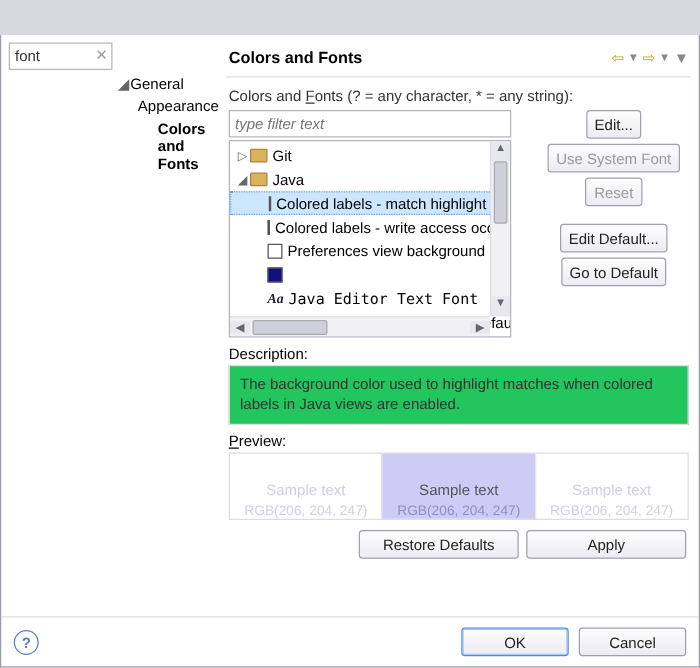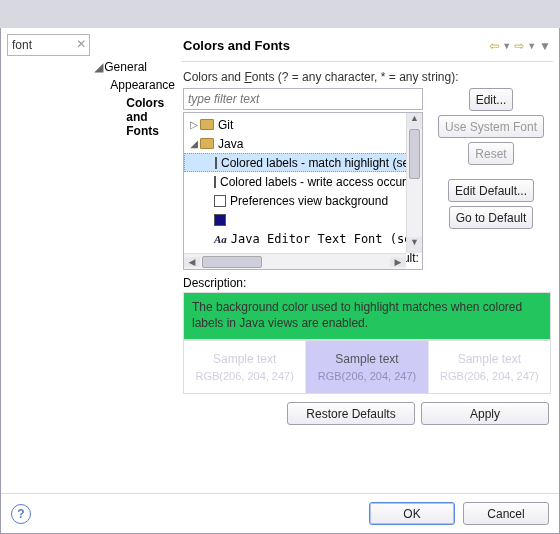--- a/index.html
+++ b/index.html
@@ -32,21 +32,21 @@
 .rightcol { flex:1; display:flex; flex-direction:column; min-width:0; }
 .panelhead { display:flex; align-items:center; border-bottom:1px solid #ddd; padding:4px 2px 8px 2px; }
 .panelhead h1 { font-size:13px; font-weight:bold; margin:0; }
 .panelhead .navicons { margin-left:auto; display:flex; gap:3px; align-items:center; color:#caa21a; font-size:13px;}
 .panelhead .navicons span { cursor:default; }
 
 .subarea { display:flex; flex-direction:column; padding:4px 2px 2px 2px; flex:1; min-height:0;}
 .hint { color:#333; margin:4px 0 4px 0; }
 .hint u { text-decoration:underline; }
 
-.listarea { display:flex; gap:8px; min-height:0;}
+.listarea { display:flex; gap:22px; min-height:0;}
 .listcol { flex:1; display:flex; flex-direction:column; min-width:0;}
 .filter { width:100%; height:22px; border:1px solid #b5b5c0; color:#888; font-style:italic; padding:2px 4px; margin-bottom:2px;}
 .treebox { border:1px solid #b5b5c0; height:158px; overflow:hidden; position:relative; }
 .treebox .inner { padding:2px 0; }
 .row { display:flex; align-items:center; height:19px; padding:0 4px; white-space:nowrap; overflow:hidden; }
 .row .tw { display:inline-block; width:12px; text-align:center; color:#666; font-size:10px;}
 .row.sel { background:#cde6ff; border:1px dotted #6aa3e8; height:19px; }
 .swatch { width:12px; height:12px; border:1px solid #555; margin-right:4px;}
 .pkg { width:14px; height:11px; background:#d9b25a; border:1px solid #a9853c; border-radius:1px; margin-right:4px;}
 .aa { font-family: "Times New Roman", serif; font-style:italic; font-size:11px; color:#223; margin-right:4px; font-weight:bold;}
@@ -58,21 +58,21 @@
 .hscroll .hthumb{height:12px; margin:0 2px; width:60px; background:#cfcfdb; border:1px solid #aaa; border-radius:2px;}
 
 .btncol { width:120px; display:flex; flex-direction:column; gap:4px;align-items:center; }
 .btn { height:23px; border:1px solid #9f9fae; background:linear-gradient(#fdfdfd,#ececf2); border-radius:3px; display:flex; align-items:center; justify-content:center; padding:0 6px; color:#222;}
 .btn.disabled { color:#9a9a9a; }
 .spacer6 { height:6px; }
 
 .seclabel { margin:6px 0 2px 0; }
 .descbox { border:1px solid #dcdce2; background:#22c55e; padding:6px 8px; color:#333; line-height:1.35; height:48px;}
 .previewbox { border:1px solid #dcdce2; display:flex; height:54px; }
-.pcell { flex:1; display:flex; flex-direction:column; align-items:center; justify-content:center; gap:4px; }
+.pcell { flex:1; display:flex; flex-direction:column; align-items:center; justify-content:flex-end; gap:4px; }
 .pcell .st { color:#cfcfe0; }
 .pcell .rgb { color:#cfcfe0; font-size:11px;}
 .pcell.mid { background:#cecbf7; }
 .pcell.mid .st { color:#555; }
 .pcell.mid .rgb { color:#8f8fc0; }
 .pcell + .pcell { border-left:1px solid #e7e7ee; }
 
 .panelfooter { display:flex; justify-content:flex-end; gap:6px; padding:8px 2px 4px 0;}
 .panelfooter .btn { width:128px; }
 
@@ -199,20 +199,21 @@
               </div>
             <div class="btn">
                 <span>Go to Default</span>
               </div>
           </div>
         </div>
 
         <div class="seclabel">Description:</div>
         <div class="descbox">The background color used to highlight matches when colored labels in Java views are enabled.</div>
 
+        <div class="seclabel"><u>P</u>review:</div>
         <div class="previewbox">
           <div class="pcell">
             <div class="st">Sample text</div>
               <div class="rgb">RGB(206, 204, 247)</div>
           </div>
           <div class="pcell mid">
             <div class="st">Sample text</div>
               <div class="rgb">RGB(206, 204, 247)</div>
           </div>
           <div class="pcell">

